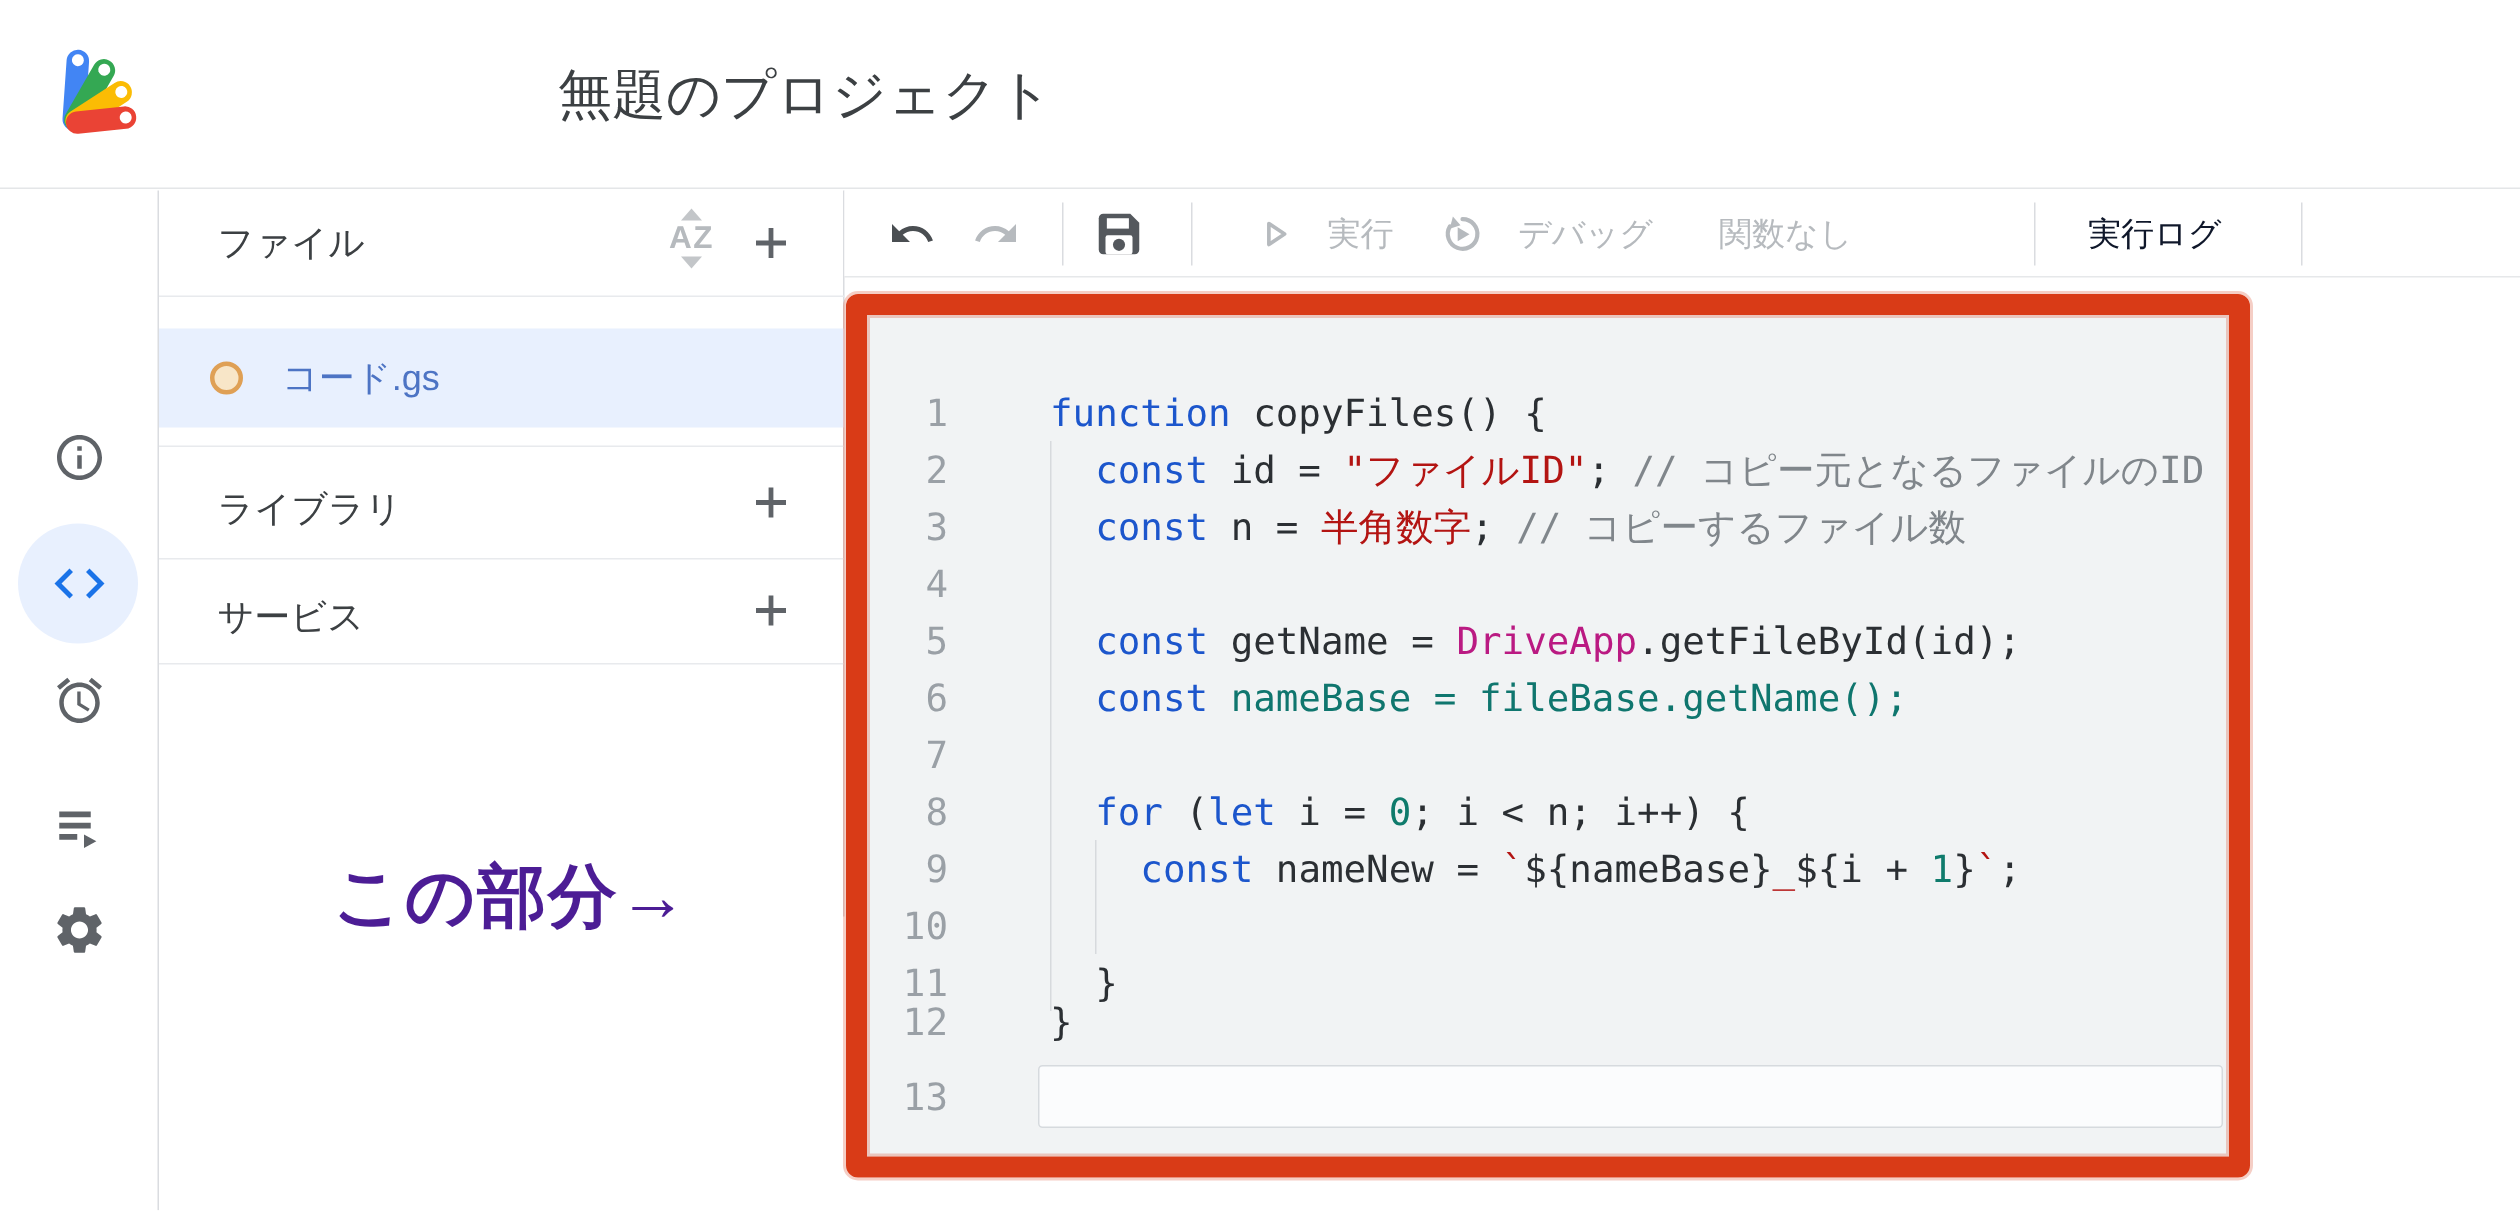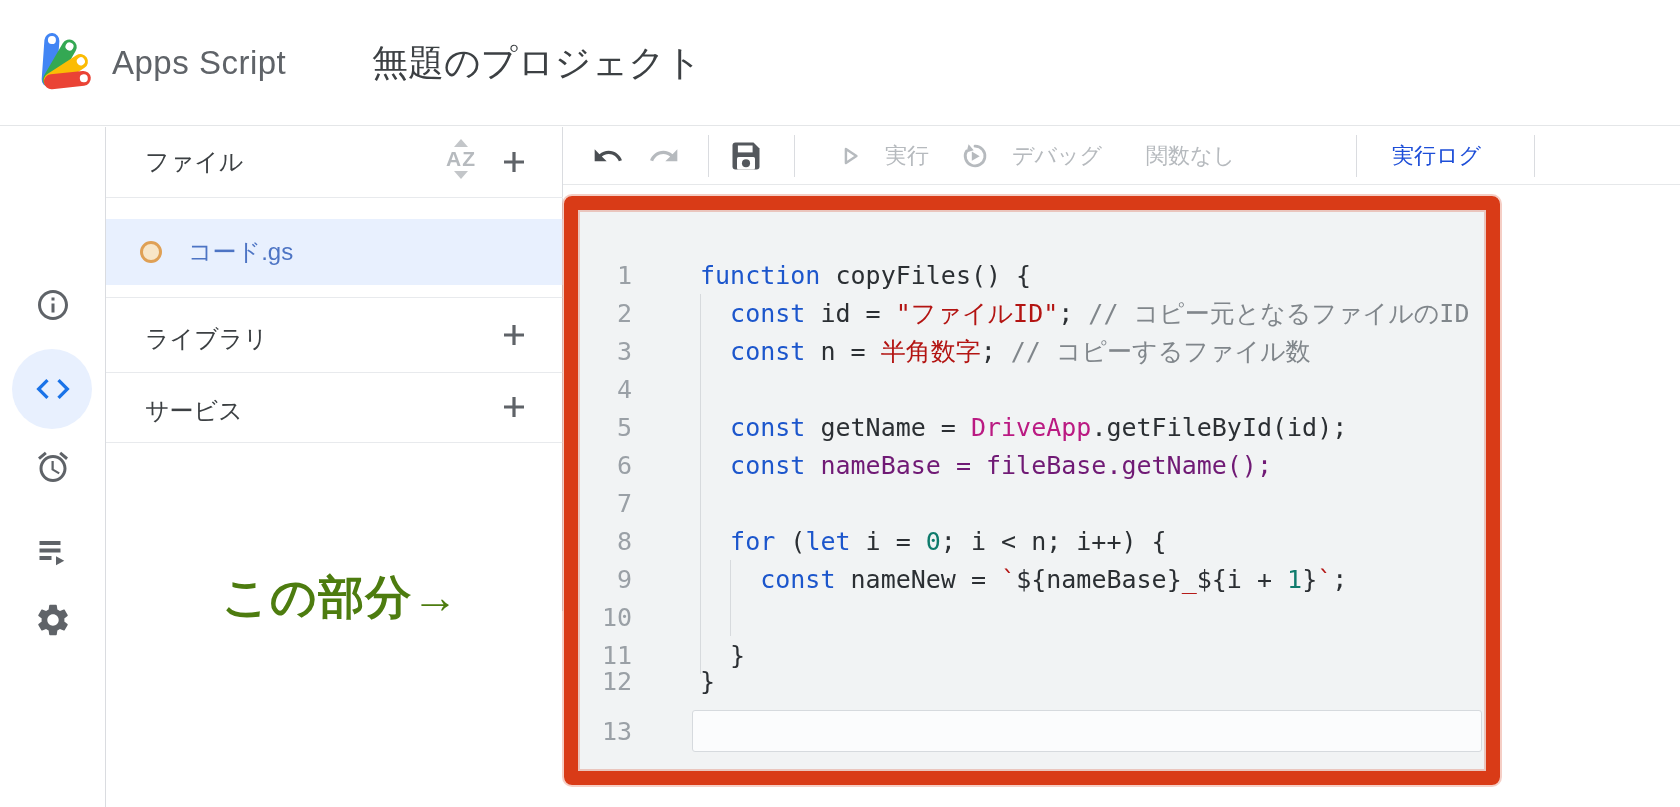--- a/index.html
+++ b/index.html
@@ -31,21 +31,21 @@
   .file-dot { width:22px; height:22px; border-radius:50%; border:3px solid #dfa055; background:#f8e6c8; margin-left:34px; }
   .file-name { margin-left:26px; font-size:24px; color:#4d74c4; }
   .fp-section-label { position:absolute; left:39px; font-size:24px; color:#3c4043; }
   .annotation { position:absolute; left:116px; top:440px; font-size:46px; font-weight:bold; color:#e5472b; letter-spacing:1px; }
 
   
   .toolbar { position:absolute; left:563px; top:127px; width:1117px; height:57px; background:#fff; }
   .toolbar-border { position:absolute; left:563px; top:184px; width:1117px; height:1px; background:#e6e8ea; }
   .tb-item { position:absolute; top:0; height:57px; display:flex; align-items:center; gap:21px; cursor:pointer; }
   .tb-label { font-size:22px; }
-  .lbl-on { color:#1d4ed8; }
+  .lbl-on { color:#0f172a; }
   .lbl-off { color:#b6babe; }
   .tb-div { position:absolute; top:8px; width:1px; height:42px; background:#dadce0; }
 
   
   .code-area { position:absolute; left:578px; top:210px; width:908px; height:561px; background:#f1f3f4; overflow:hidden; }
   .red-frame { position:absolute; left:564px; top:196px; width:936px; height:589px; border:14px solid #d93b17; border-radius:8px; box-shadow:0 0 0 2px rgba(217,59,23,.25), inset 0 0 0 2px rgba(217,59,23,.25); pointer-events:none; }
   .code-line { position:absolute; left:0; right:0; height:38px; display:flex; align-items:center; font-family:"DejaVu Sans Mono","Liberation Mono",monospace; font-size:25px; }
   .ln { display:inline-block; width:54px; text-align:right; color:#9aa0a6; flex:0 0 54px; }
   .ctext { padding-left:68px; white-space:pre; }
   .indent-guide { position:absolute; width:1px; background:#d7dadd; }
@@ -74,21 +74,20 @@
               <rect x="-5" y="-7.5" width="50" height="15" rx="7.5" fill="#fbbc04"></rect>
               <circle cx="38" cy="0" r="4" fill="#fff"></circle>
             </g>
           <g transform="rotate(-6)">
               <rect x="-5" y="-7.5" width="47" height="15" rx="7.5" fill="#ea4335"></rect>
               <circle cx="35" cy="0" r="4" fill="#fff"></circle>
             </g>
         </g>
       </svg>
     </div>
-    <div class="app-name">Apps Script</div>
     <div class="proj-title">無題のプロジェクト</div>
   </div>
 
   <div class="rail">
     <div class="rail-active-circle"></div>
 
     <div class="rail-btn" style="top:146px;">
       <span>
         <svg width="36" height="36" viewBox="0 0 24 24">
             <path fill="#5f6368" d="M11 7h2v2h-2zm0 4h2v6h-2zm1-9C6.48 2 2 6.48 2 12s4.48 10 10 10 10-4.48 10-10S17.52 2 12 2zm0 18c-4.41 0-8-3.59-8-8s3.59-8 8-8 8 3.59 8 8-3.59 8-8 8z"></path>
@@ -162,21 +161,21 @@
     <div class="fp-row-border" style="top:245px;"></div>
 
     <div class="fp-section-label" style="top:268px;">サービス</div>
     <div class="fp-plus" style="top:258px;">
       <svg width="28" height="28" viewBox="0 0 28 28">
           <path d="M14 4v20M4 14h20" stroke="#5f6368" stroke-width="3.2" fill="none"></path>
         </svg>
     </div>
     <div class="fp-row-border" style="top:315px;"></div>
 
-    <div class="annotation" style="color: #4d7c0f;">この部分→</div>
+    <div class="annotation" style="color: #4c1d95;">この部分→</div>
   </div>
 
   <div class="toolbar">
     <div class="tb-item" style="left:29px;">
       <span>
         <svg width="32" height="32" viewBox="0 0 24 24">
             <path fill="#4a4e52" d="M12.5 8c-2.65 0-5.05.99-6.9 2.6L2 7v9h9l-3.62-3.62c1.39-1.16 3.16-1.88 5.12-1.88 3.54 0 6.55 2.31 7.6 5.5l2.37-.78C21.08 11.03 17.15 8 12.5 8z"></path>
           </svg>
       </span>
     </div>
@@ -252,21 +251,21 @@
         <div class="code-line" style="top: 160px;">
           <span class="ln">4</span>
           <span class="ctext"></span>
         </div>
         <div class="code-line" style="top: 198px;">
           <span class="ln">5</span>
           <span class="ctext"><span style="color: rgb(43, 47, 51);">  </span><span style="color: rgb(28, 86, 204);">const</span><span style="color: rgb(43, 47, 51);"> getName = </span><span style="color: rgb(186, 26, 130);">DriveApp</span><span style="color: rgb(43, 47, 51);">.getFileById(id);</span></span>
         </div>
         <div class="code-line" style="top: 236px;">
           <span class="ln">6</span>
-          <span class="ctext"><span style="color: rgb(43, 47, 51);">  </span><span style="color: rgb(28, 86, 204);">const</span><span style="color: #701a75;"> nameBase = fileBase.getName();</span></span>
+          <span class="ctext"><span style="color: rgb(43, 47, 51);">  </span><span style="color: rgb(28, 86, 204);">const</span><span style="color: #0f766e;"> nameBase = fileBase.getName();</span></span>
         </div>
         <div class="code-line" style="top: 274px;">
           <span class="ln">7</span>
           <span class="ctext"></span>
         </div>
         <div class="code-line" style="top: 312px;">
           <span class="ln">8</span>
           <span class="ctext"><span style="color: rgb(43, 47, 51);">  </span><span style="color: rgb(28, 86, 204);">for</span><span style="color: rgb(43, 47, 51);"> (</span><span style="color: rgb(28, 86, 204);">let</span><span style="color: rgb(43, 47, 51);"> i = </span><span style="color: rgb(15, 123, 108);">0</span><span style="color: rgb(43, 47, 51);">; i &lt; n; i++) {</span></span>
         </div>
         <div class="code-line" style="top: 350px;">

